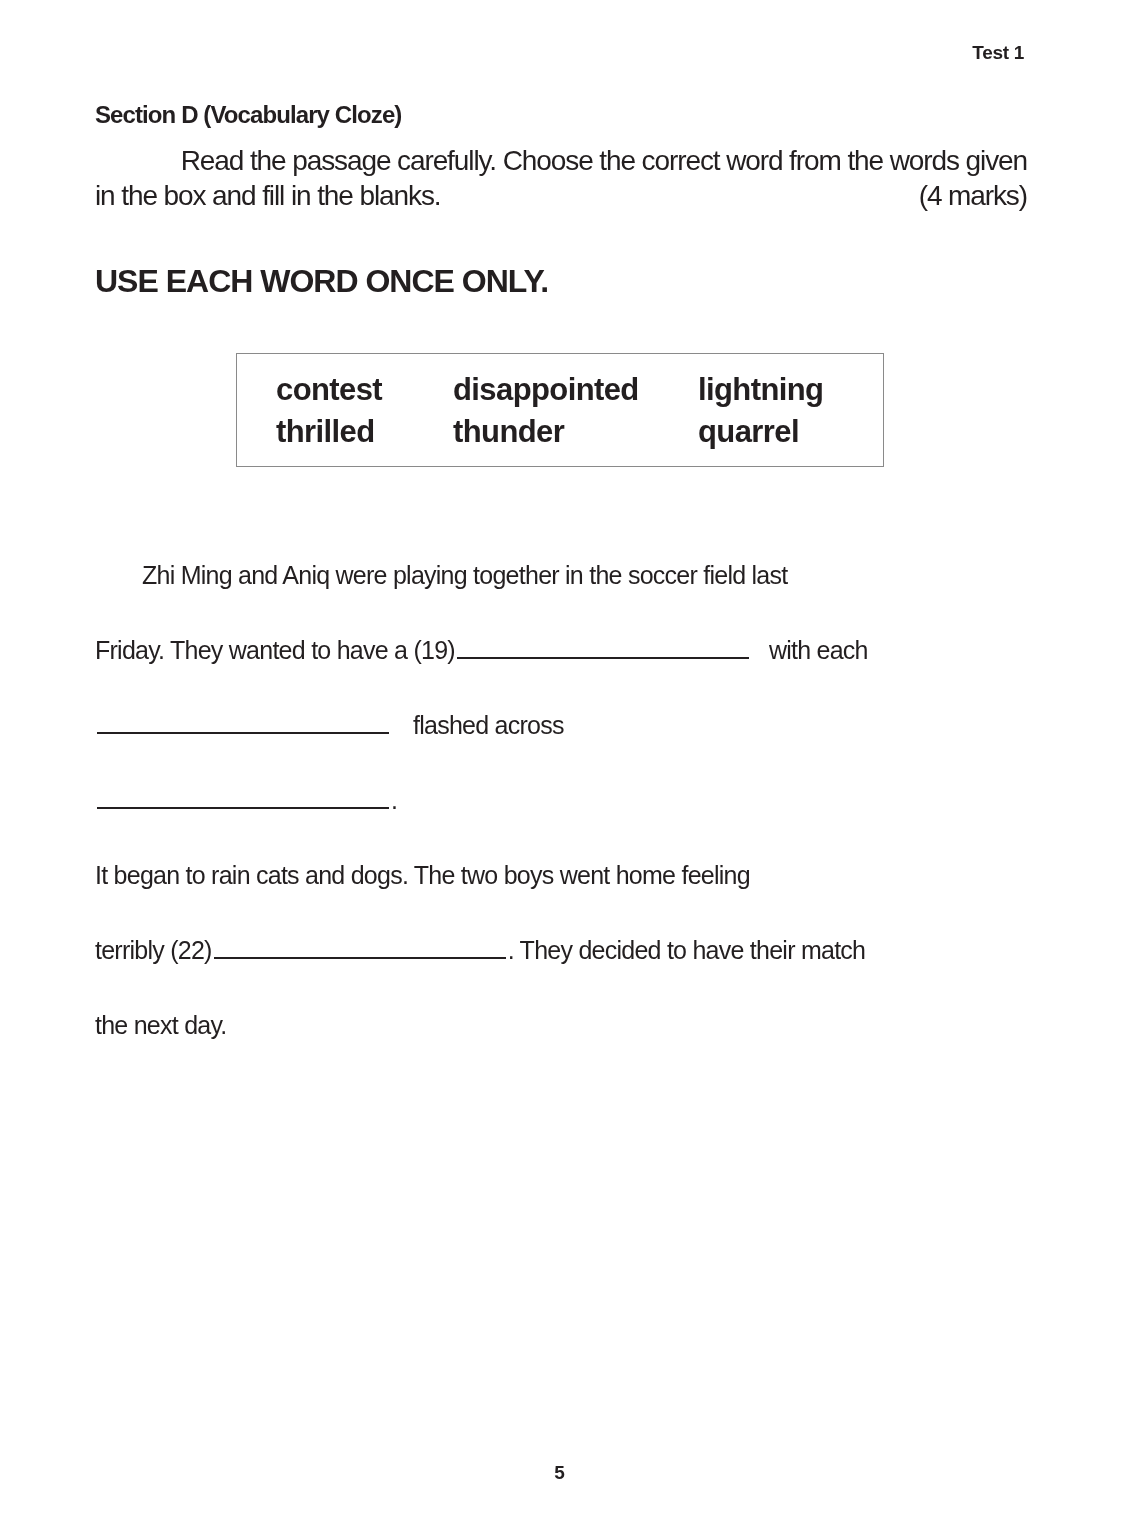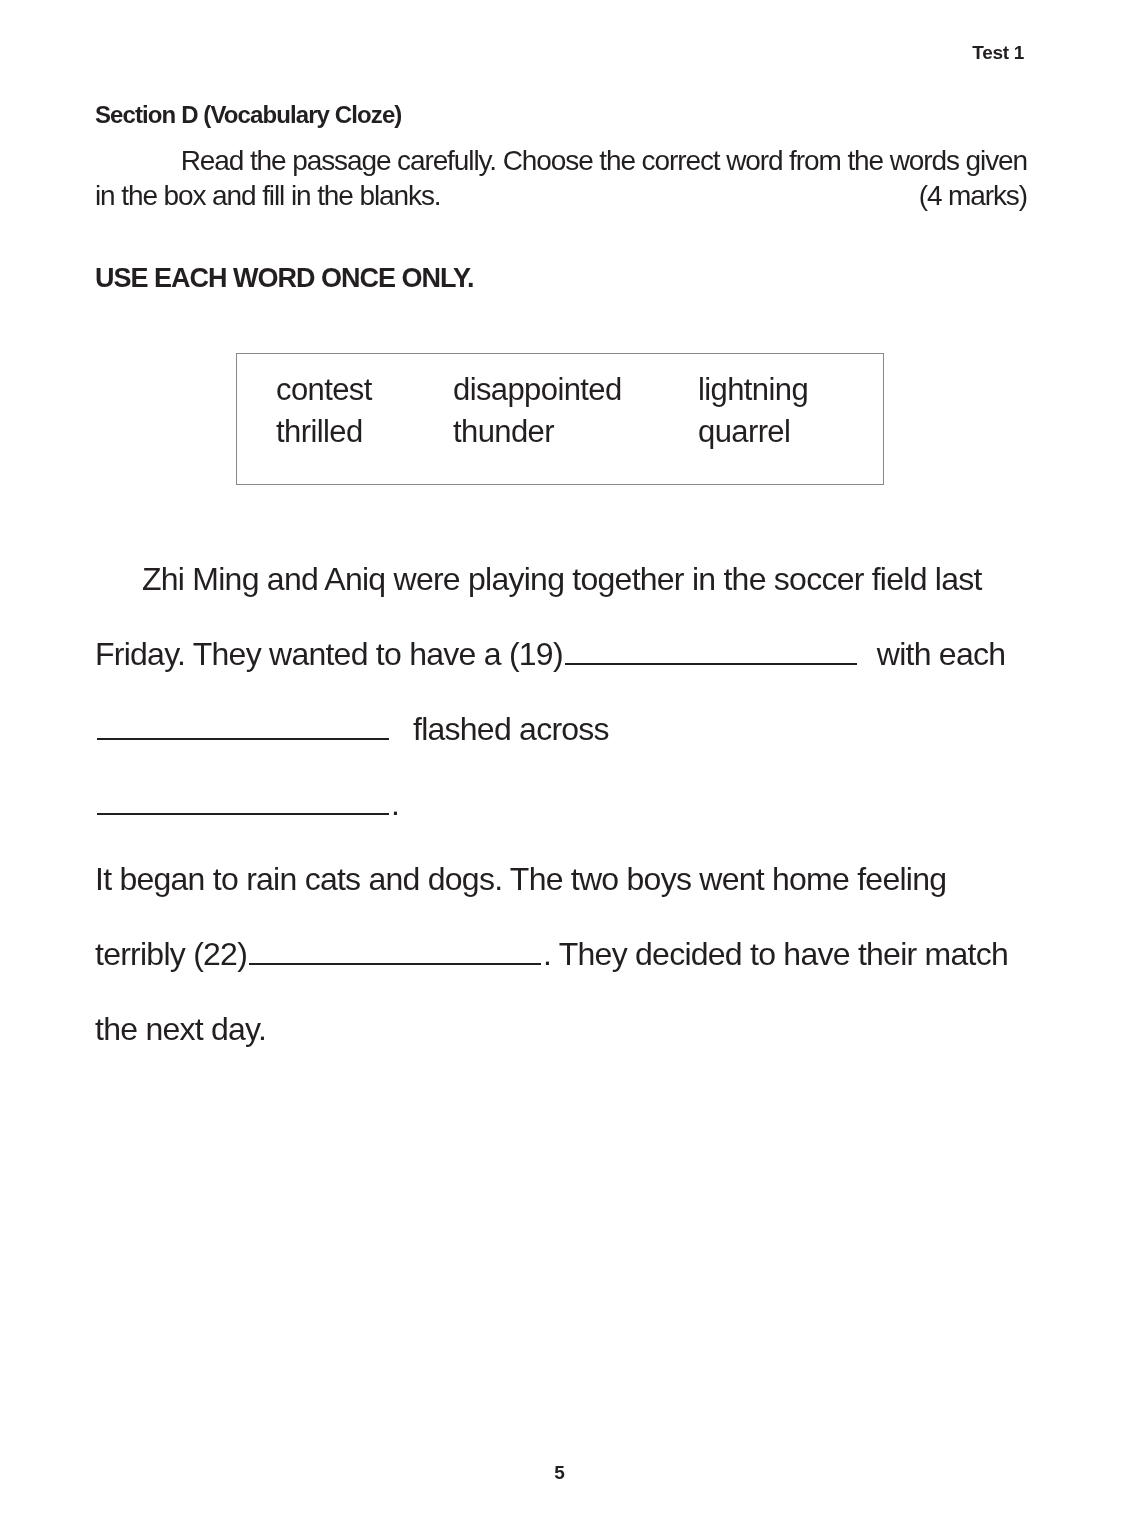--- a/index.html
+++ b/index.html
@@ -45,50 +45,51 @@
       font-size: 28px;
       letter-spacing: -1.1px;
       white-space: nowrap;
     }
     .instruction.line1 { top: 145px; text-align: right; }
     .instruction.line2 { top: 180px; display: flex; justify-content: space-between; }
     .use-once {
       position: absolute;
       left: 95px;
       top: 263px;
-      font-size: 27px;
+      font-size: 32px;
       font-weight: bold;
       letter-spacing: -1.0px;
       white-space: nowrap;
     }
     .word-box {
       position: absolute;
       left: 236px;
       top: 353px;
       width: 648px;
-      height: 132px;
+      height: 114px;
       border: 1.5px solid #8a8a8a;
       box-sizing: border-box;
+      font-weight: bold;
     }
     .word {
       position: absolute;
       font-size: 31px;
       letter-spacing: -0.6px;
       white-space: nowrap;
     }
     .col0 { left: 39px; }
     .col1 { left: 216px; }
     .col2 { left: 461px; }
     .row0 { top: 18px; }
     .row1 { top: 60px; }
 
     .passage-line {
       position: absolute;
       left: 95px;
-      font-size: 32px;
+      font-size: 25px;
       letter-spacing: -0.75px;
       white-space: nowrap;
       display: flex;
       align-items: baseline;
     }
     .blank {
       display: inline-block;
       border-bottom: 2px solid #231f20;
       height: 1px;
       margin-left: 2px;

